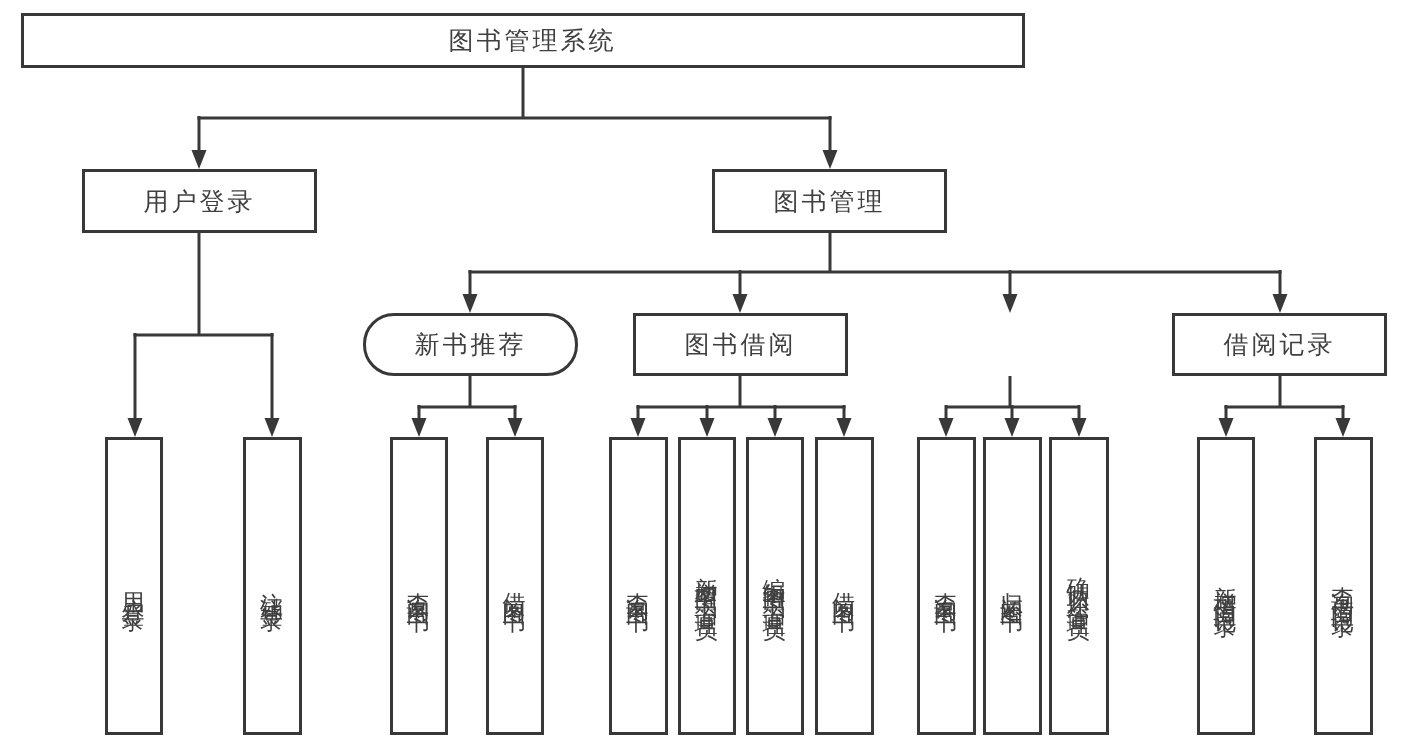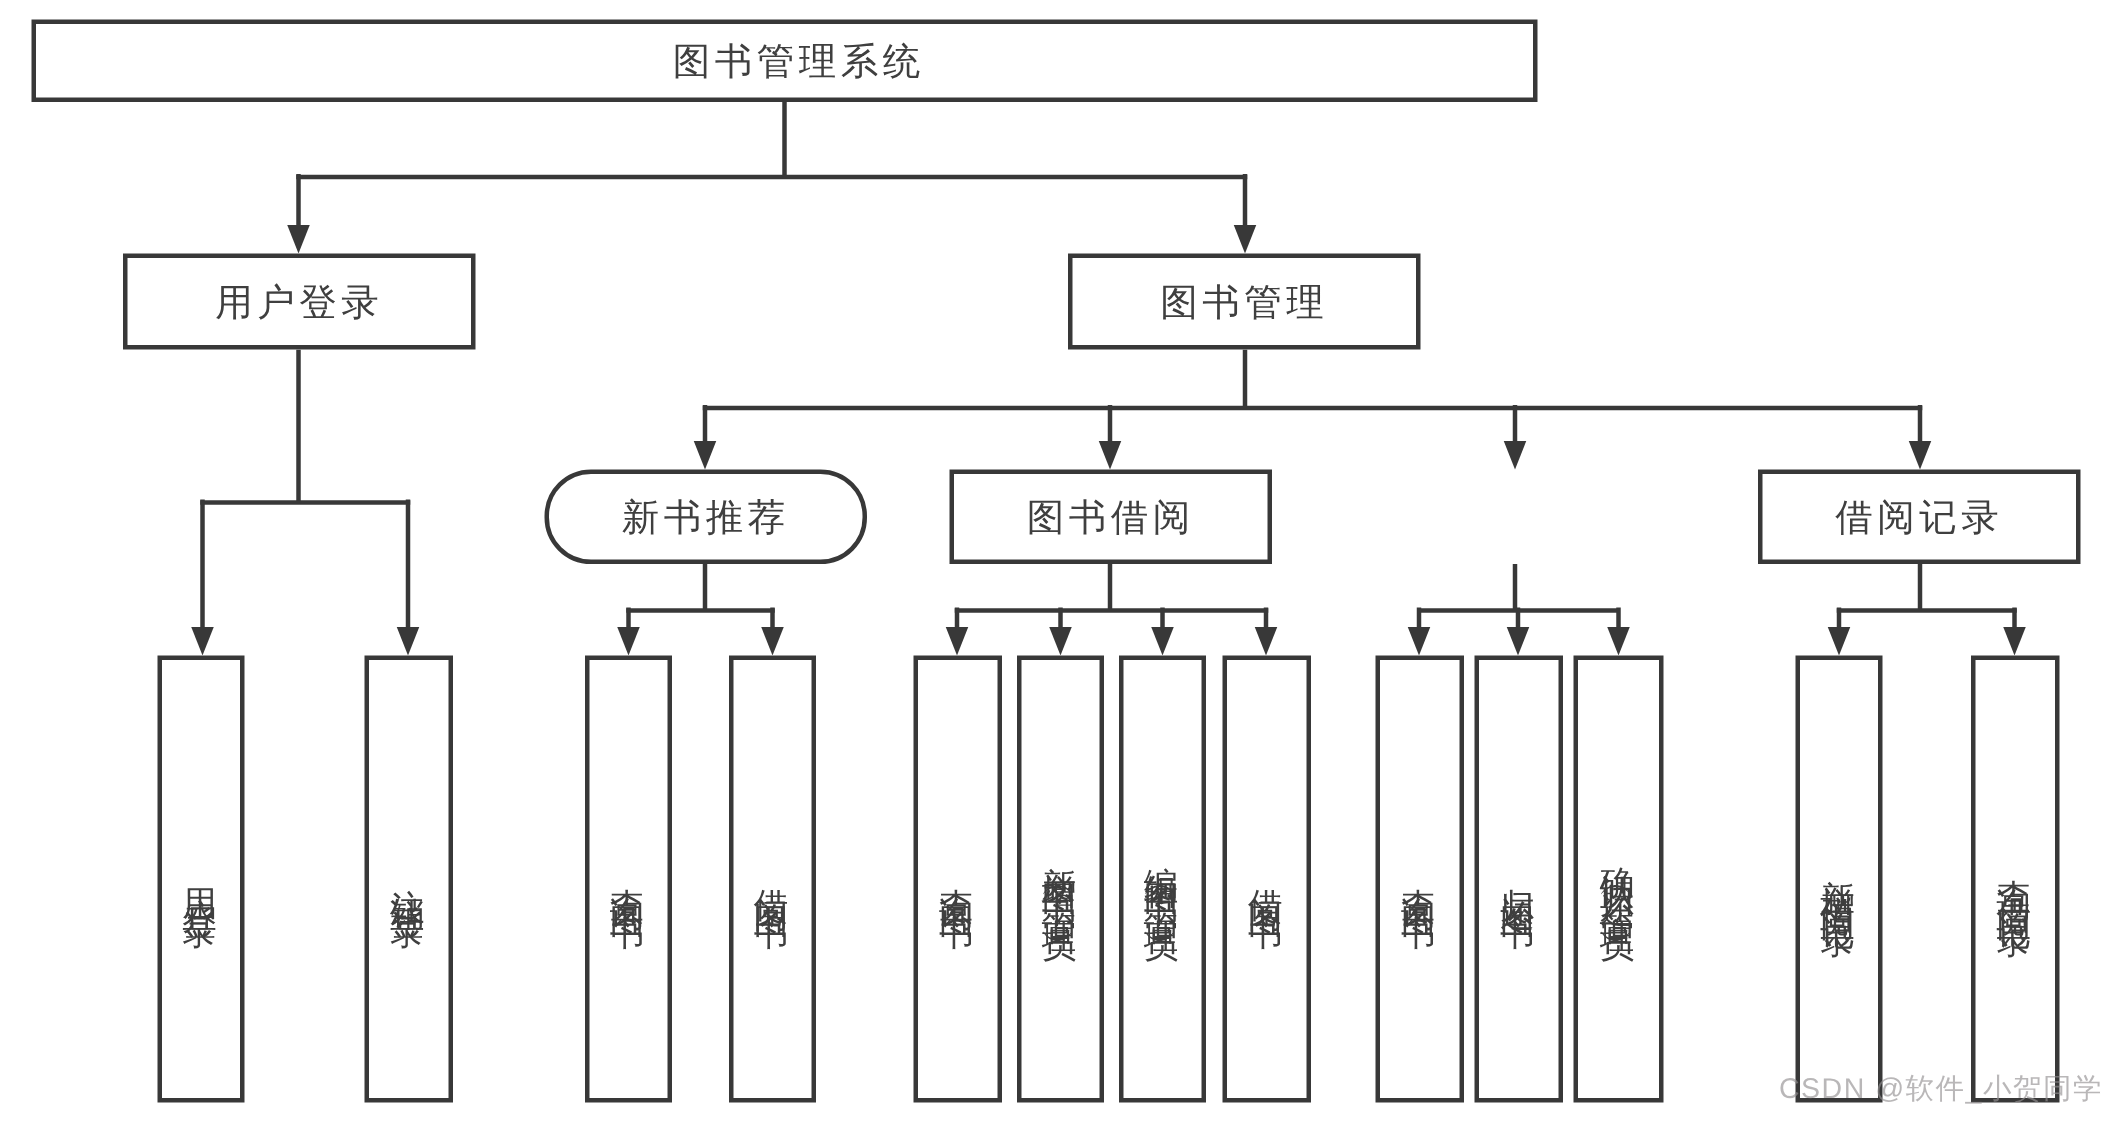--- a/index.html
+++ b/index.html
@@ -181,15 +181,14 @@
     <span class="label">确认归还（管理员）</span>
   </div>
 
   <div class="box vbox" style="left:1197px; top:437px; width:58px; height:298px;">
     <span class="label">新增借阅记录</span>
   </div>
   <div class="box vbox" style="left:1314px; top:437px; width:59px; height:298px;">
     <span class="label">查询借阅记录</span>
   </div>
 
-  <div class="watermark">CSDN @软件_小贺同学</div>
 
 </div>
 
 </body></html>

